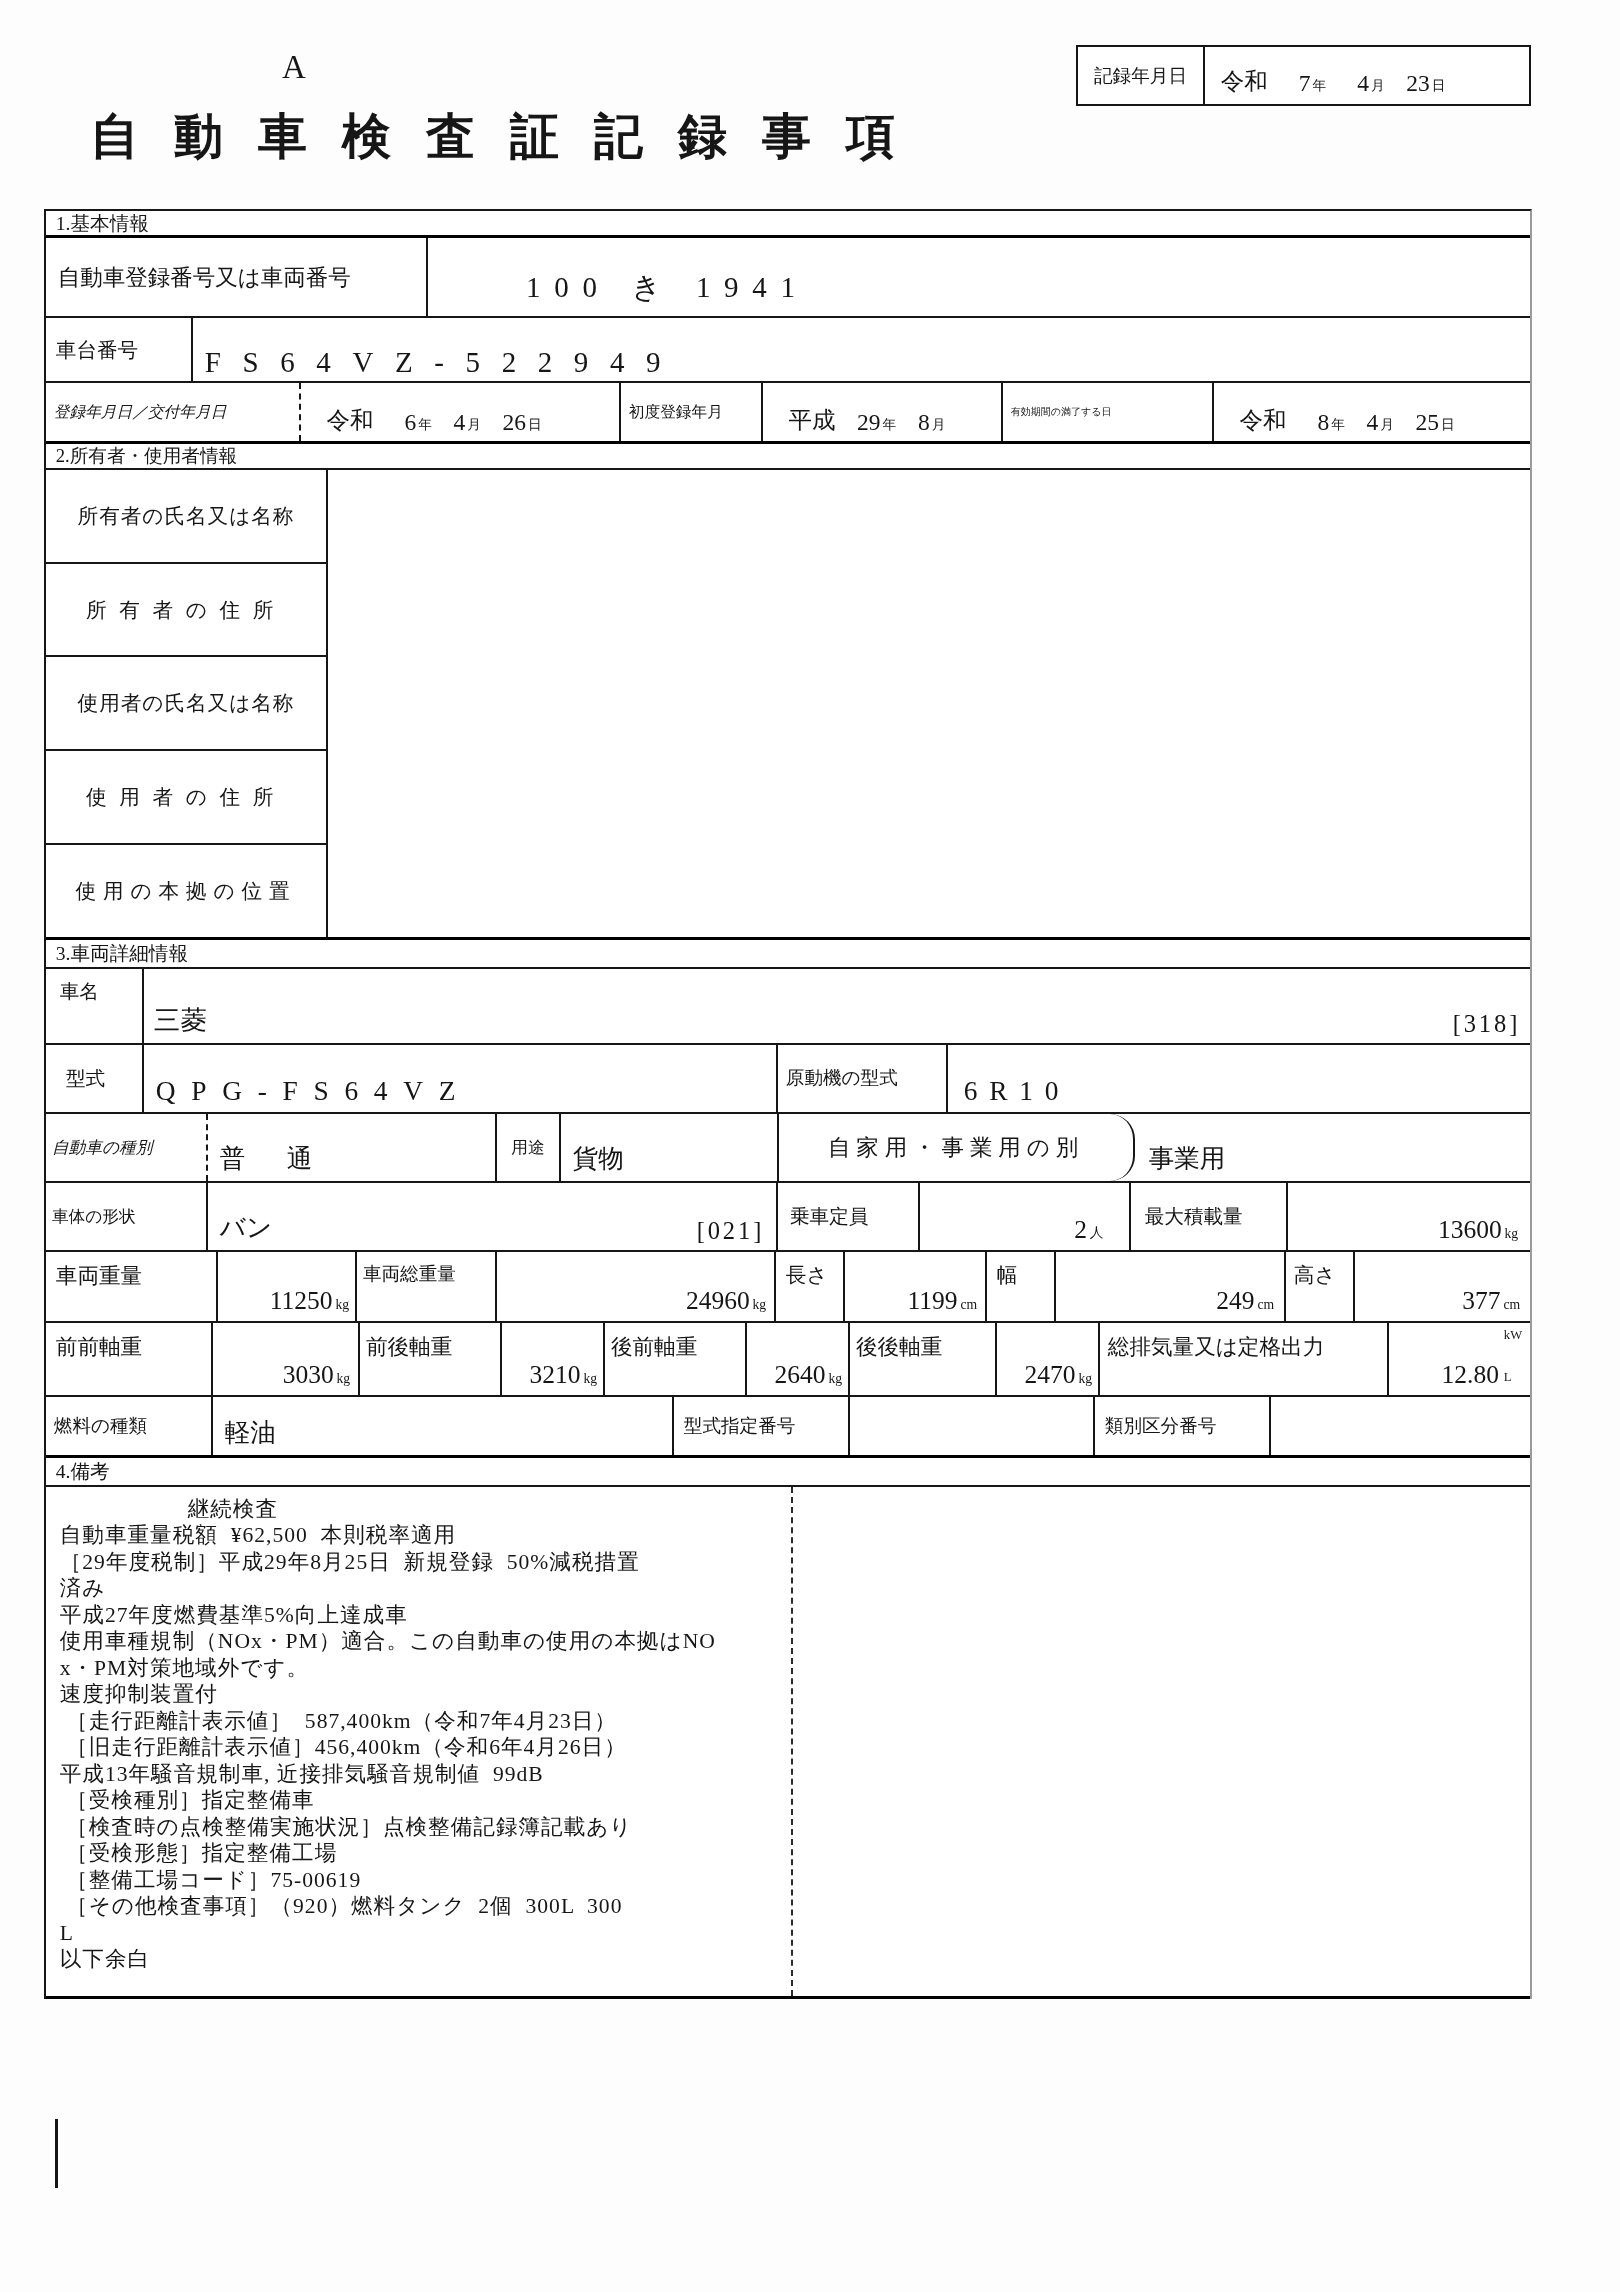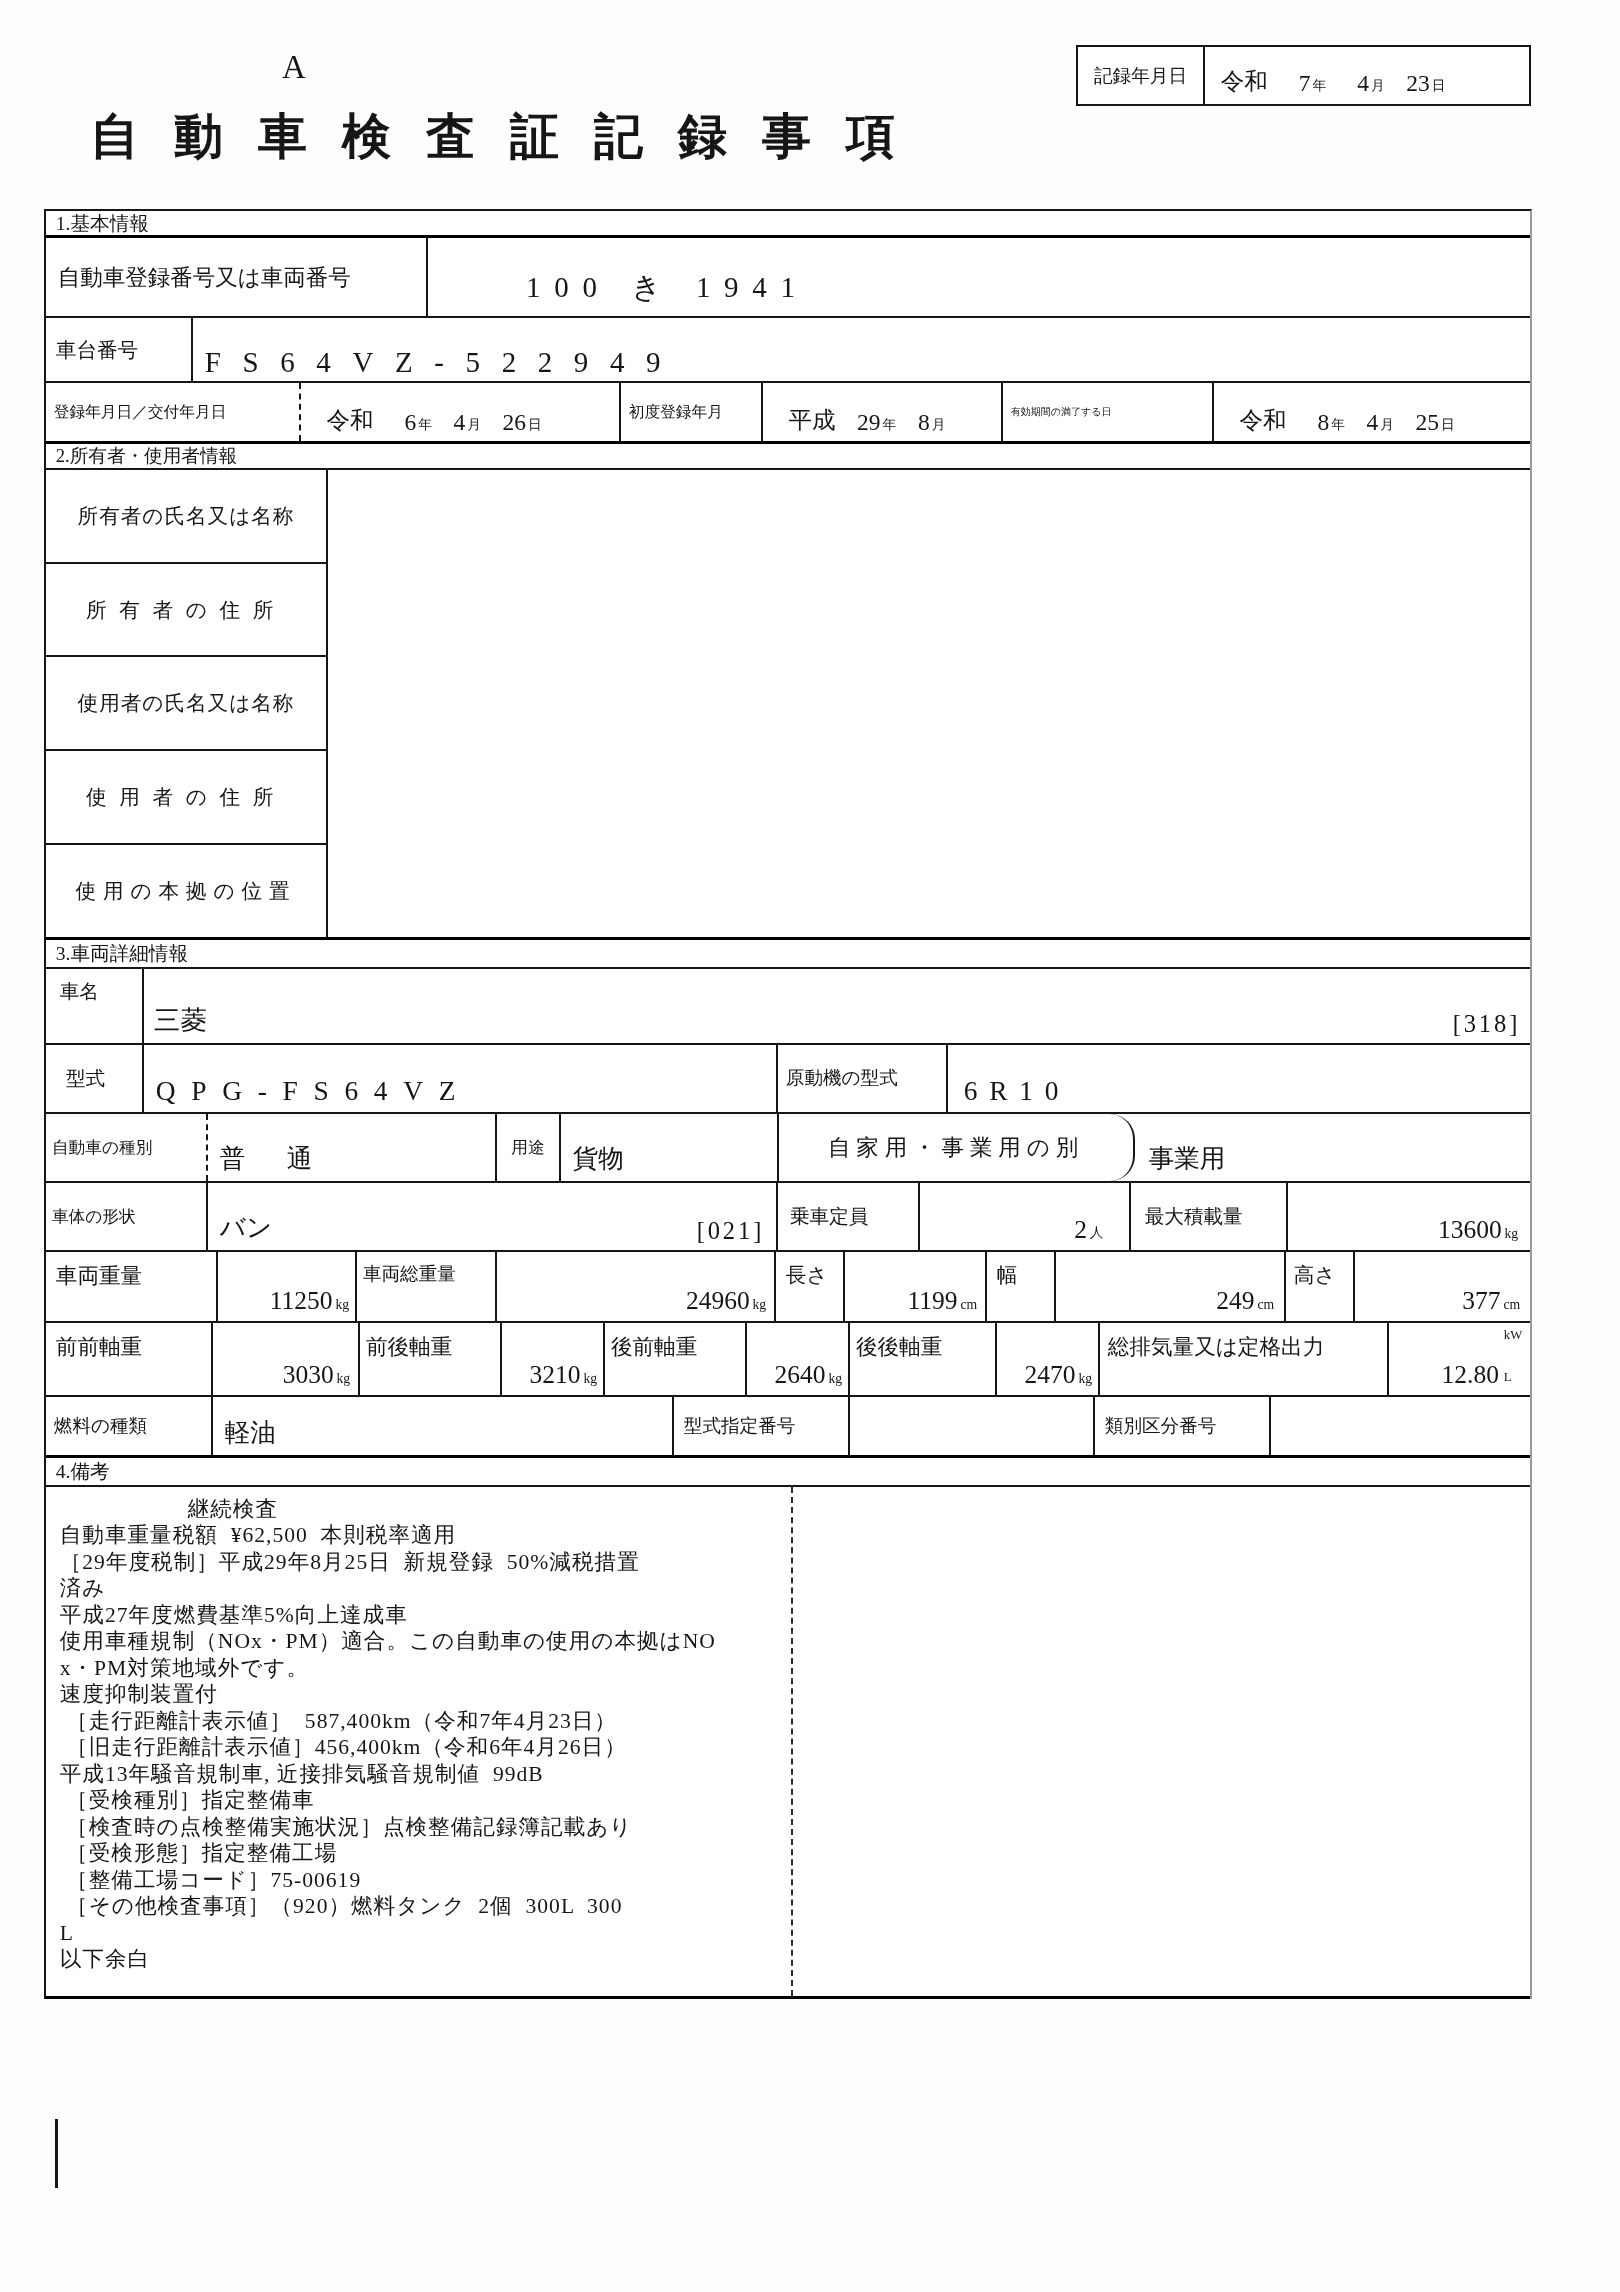--- a/index.html
+++ b/index.html
@@ -23,21 +23,21 @@
   
   #table{position:absolute;left:44px;top:209px;width:1488px;background:#fff;
     border-left:2px solid #161616;border-right:2px solid #9a9a9a;border-top:2px solid #161616;}
   .row{display:flex;border-bottom:2.9px solid #161616;position:relative;}
   .row.thin{border-bottom-width:2px;}
   .row.thick{border-bottom-width:3.9px;border-bottom-color:#000;}
   .sechead{display:flex;align-items:center;padding-left:9.8px;font-size:19.6px;}
 
   .c{flex:0 0 auto;display:flex;border-right:2px solid #161616;position:relative;}
   .c.grow{flex:1 1 auto;border-right:none;}
-  .c.dash{border-right-style:dashed;}
+  .c.dash{border-right-style:dashed;font-style:italic;}
   .lab{align-items:center;padding-left:11.8px;font-size:19.6px;}
   .lab.ctr{justify-content:center;padding-left:0;}
   .lab.top{align-items:flex-start;padding-top:8.8px;}
   .val{align-items:flex-end;padding:0 0 4.9px 11.8px;font-size:25.5px;}
   .val.right{justify-content:flex-end;padding-left:0;}
   .between{justify-content:space-between;}
   .num{font-size:25.5px;}
   .unit{font-size:13.7px;margin-left:2.9px;padding-bottom:2.9px;}
 
   .era{font-size:23.5px;text-align:right;}

